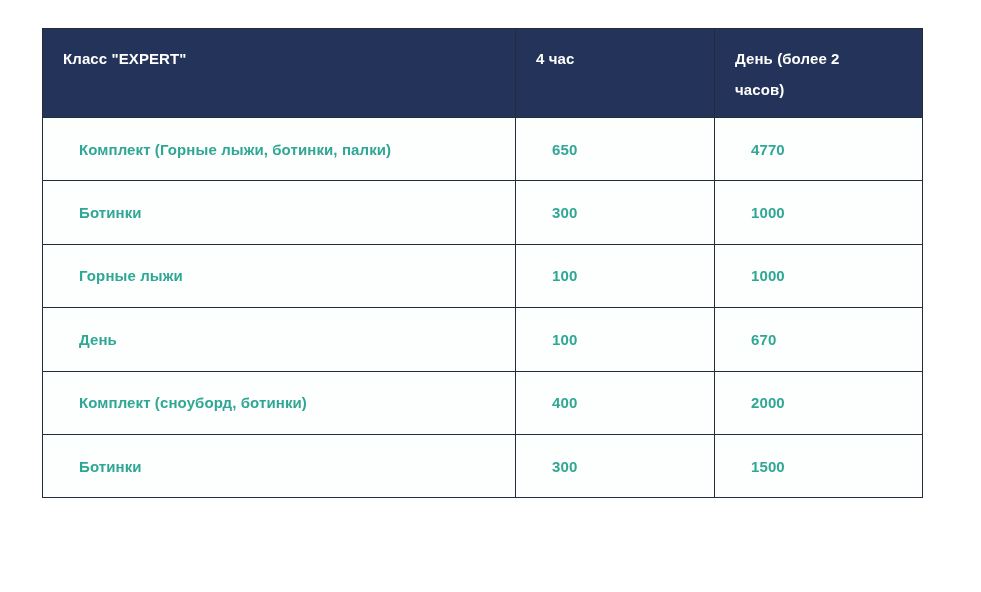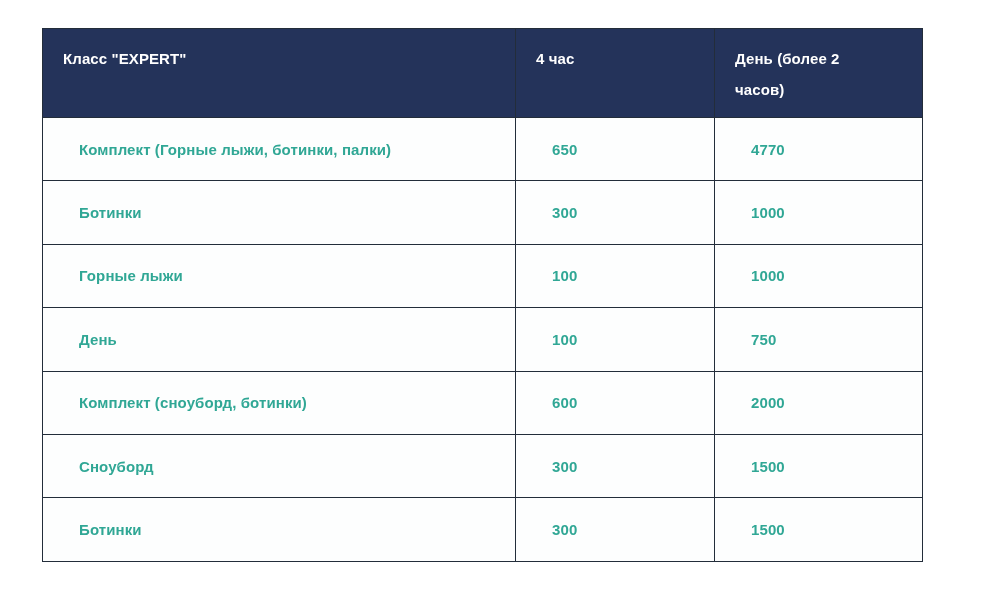--- a/index.html
+++ b/index.html
@@ -95,31 +95,26 @@
     <td>1000</td>
   </tr>
         <tr>
     <td>Горные лыжи</td>
     <td>100</td>
     <td>1000</td>
   </tr>
         <tr>
     <td>День</td>
     <td>100</td>
-    <td>750</td>
+    <td>670</td>
   </tr>
         <tr>
     <td>Комплект (сноуборд, ботинки)</td>
-    <td>600</td>
+    <td>400</td>
     <td>2000</td>
-  </tr>
-        <tr>
-    <td>Сноуборд</td>
-    <td>300</td>
-    <td>1500</td>
   </tr>
         <tr>
     <td>Ботинки</td>
     <td>300</td>
     <td>1500</td>
   </tr>
       </tbody>
   </table>
 </div>
 

